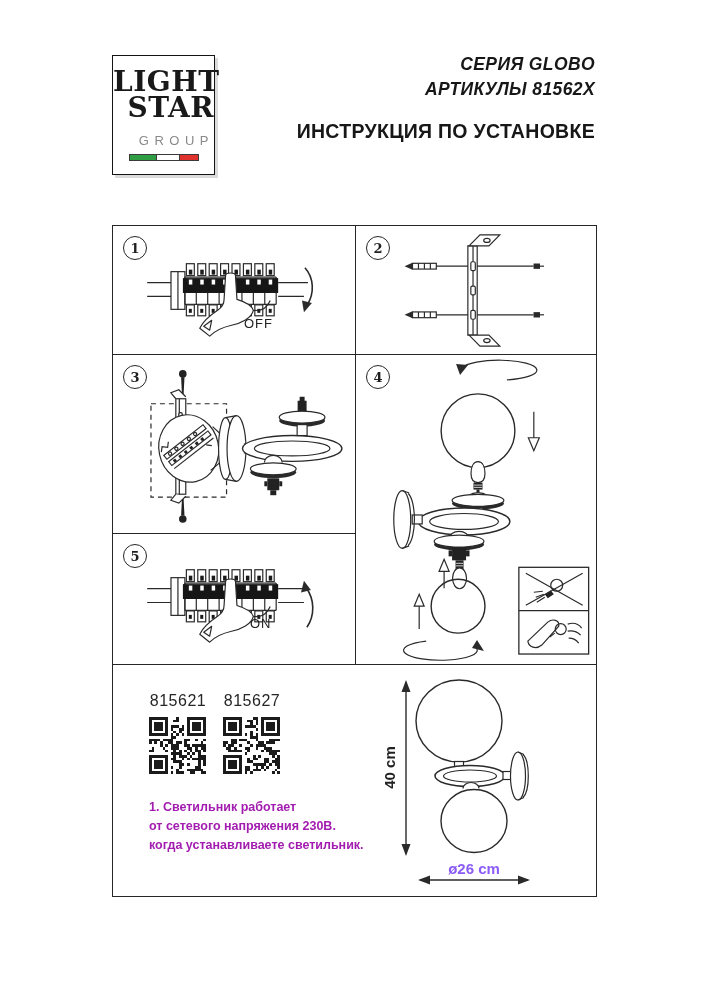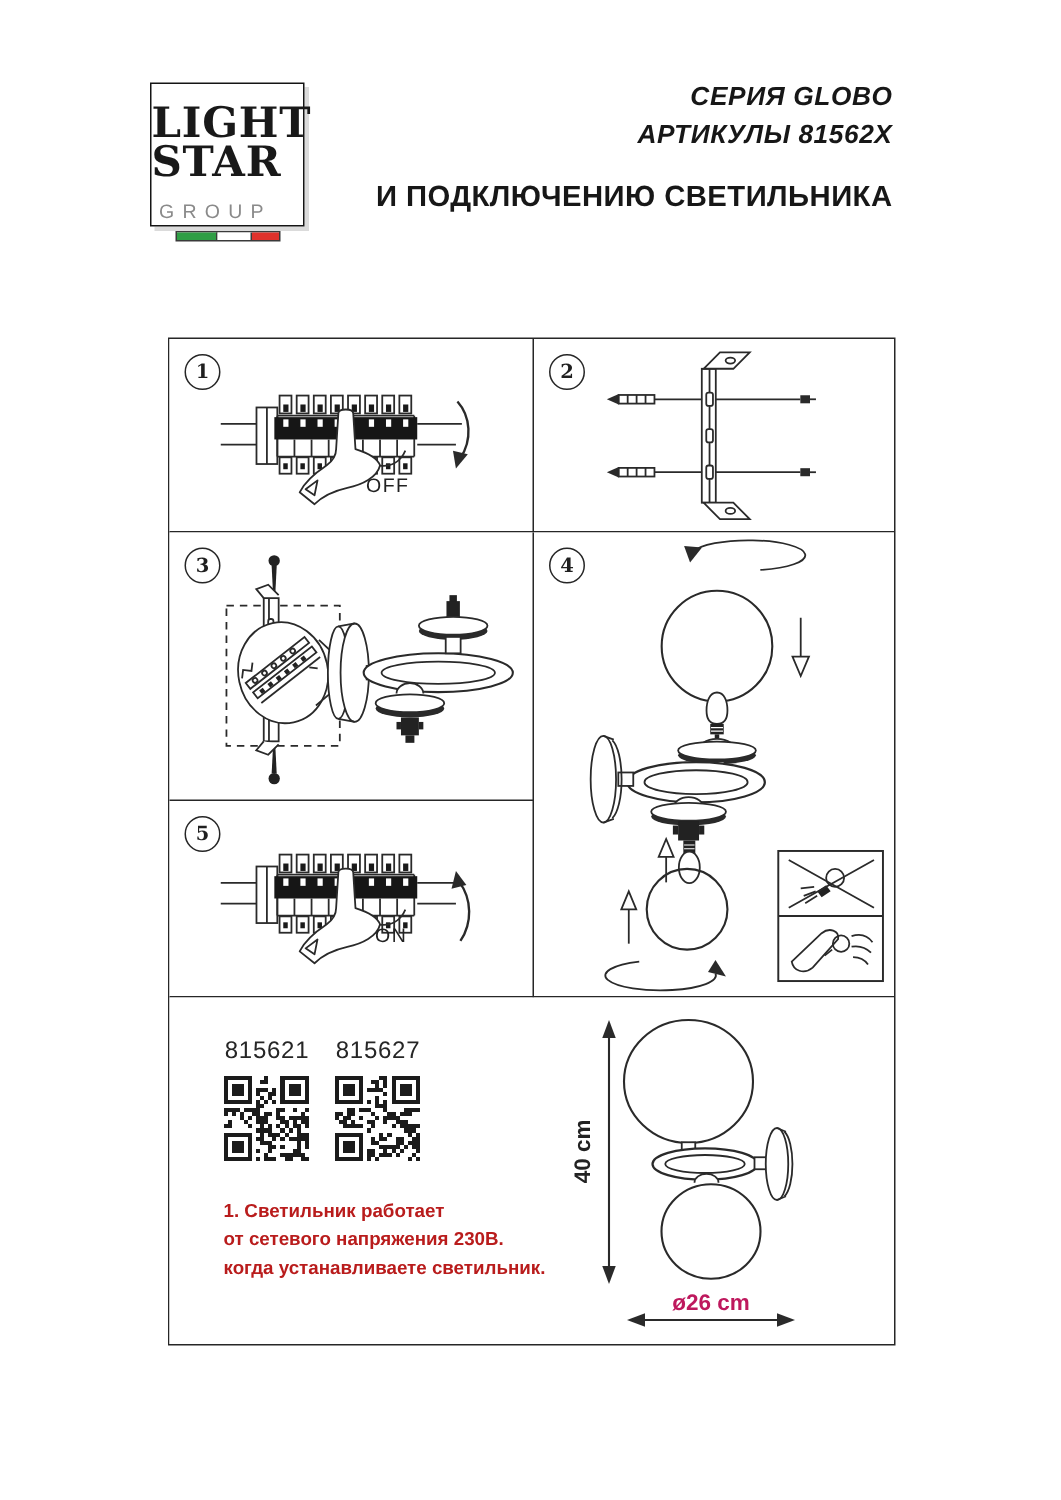--- a/index.html
+++ b/index.html
@@ -1,20 +1,20 @@
 <!DOCTYPE html>
 <html><head>
 <meta charset="utf-8">
 <style>
   html,body{margin:0;padding:0;background:#fff;}
   .page{position:relative;width:707px;height:1000px;background:#ffffff;overflow:hidden;
         font-family:"Liberation Sans",sans-serif;color:#1f1f1f;}
   
-  .logo{position:absolute;left:100px;top:55px;width:103px;height:96px;border:1.5px solid #141414;
-        box-sizing:border-box;box-shadow:3px 3px 0 rgba(0,0,0,.14);text-align:left;padding-top:13px;background:#fff;}
+  .logo{position:absolute;left:112px;top:55px;width:103px;height:120px;border:1.5px solid #141414;
+        box-sizing:border-box;box-shadow:3px 3px 0 rgba(0,0,0,.14);text-align:right;padding-top:13px;background:#fff;}
   .logo-word{font-family:"DejaVu Serif",serif;font-weight:bold;font-size:28px;line-height:26px;color:#191919;letter-spacing:.5px;}
   .logo-group{font-size:13px;letter-spacing:5.5px;color:#8a8a8a;margin-top:12px;padding-left:5px;}
   .flag{width:70px;height:7px;margin:6px auto 0;border:1px solid #3a3a3a;display:flex;box-sizing:border-box;}
   .flag .fg{width:40%;background:#2f9e45;border-right:1px solid #3a3a3a;}
   .flag .fw{width:33%;background:#ffffff;border-right:1px solid #3a3a3a;}
   .flag .fr{width:27%;background:#e0322c;}
   .titles{position:absolute;right:112px;top:52px;text-align:right;}
   .series{font-weight:bold;font-size:17.5px;line-height:25px;letter-spacing:.4px;color:#171717;font-style:italic;}
   .main-title{font-weight:bold;font-size:19.5px;line-height:25px;letter-spacing:.3px;color:#171717;}
   .title-gap{height:17px;}
@@ -33,24 +33,24 @@
   .draw{position:absolute;left:0;top:0;width:100%;height:100%;}
   .switch-label{position:absolute;font-size:13px;letter-spacing:1px;color:#222;}
   .off-label{left:131px;top:90px;}
   .on-label{left:137px;top:82px;}
   
   .article{position:absolute;top:27px;width:58px;text-align:center;font-weight:normal;font-size:16px;letter-spacing:.5px;color:#262626;}
   .article.a1{left:36px;}  .article.a2{left:110px;}
   .qr{position:absolute;top:52px;width:57px;height:57px;}
   .qr.q1{left:36px;} .qr.q2{left:110px;}
   .qr svg{width:100%;height:100%;}
-  .notes{position:absolute;left:36px;top:133px;font-weight:bold;font-size:12.5px;line-height:19px;color:#b91c1c;}
+  .notes{position:absolute;left:36px;top:133px;font-weight:bold;font-size:12.5px;line-height:19px;color:#a21caf;}
   .dim-h{position:absolute;left:246px;top:94px;width:60px;text-align:center;transform:rotate(-90deg);
          font-weight:bold;font-size:15px;color:#222;}
-  .dim-d{position:absolute;left:326px;top:195px;width:70px;text-align:center;font-weight:bold;font-size:15px;color:#be185d;}
+  .dim-d{position:absolute;left:326px;top:195px;width:70px;text-align:center;font-weight:bold;font-size:15px;color:#8b5cf6;}
   svg{display:block;}
   .ink{stroke:#2a2a2a;fill:none;stroke-width:1.2;}
 </style>
 </head>
 <body>
 
 <div class="page">
 
   <div class="logo">
     <div class="logo-word">LIGHT</div>
@@ -60,21 +60,21 @@
       <span class="fg"></span>
       <span class="fw"></span>
       <span class="fr"></span>
     </div>
   </div>
 
   <div class="titles">
     <div class="series">СЕРИЯ GLOBO</div>
     <div class="series">АРТИКУЛЫ 81562X</div>
     <div class="title-gap"></div>
-    <div class="main-title">И ПОДКЛЮЧЕНИЮ СВЕТИЛЬНИКА</div>
+    <div class="main-title">ИНСТРУКЦИЯ ПО УСТАНОВКЕ</div>
   </div>
 
   <div class="grid">
 
     <section class="cell c1">
       <div class="badge">1</div>
       <svg class="draw" viewBox="0 0 243 129">
         <g class="ink">
           <path d="M34,57 H58 M34,71 H58 M166,57 H196 M166,71 H192"></path>
           <rect x="58" y="46" width="14" height="38" fill="#fff"></rect>

